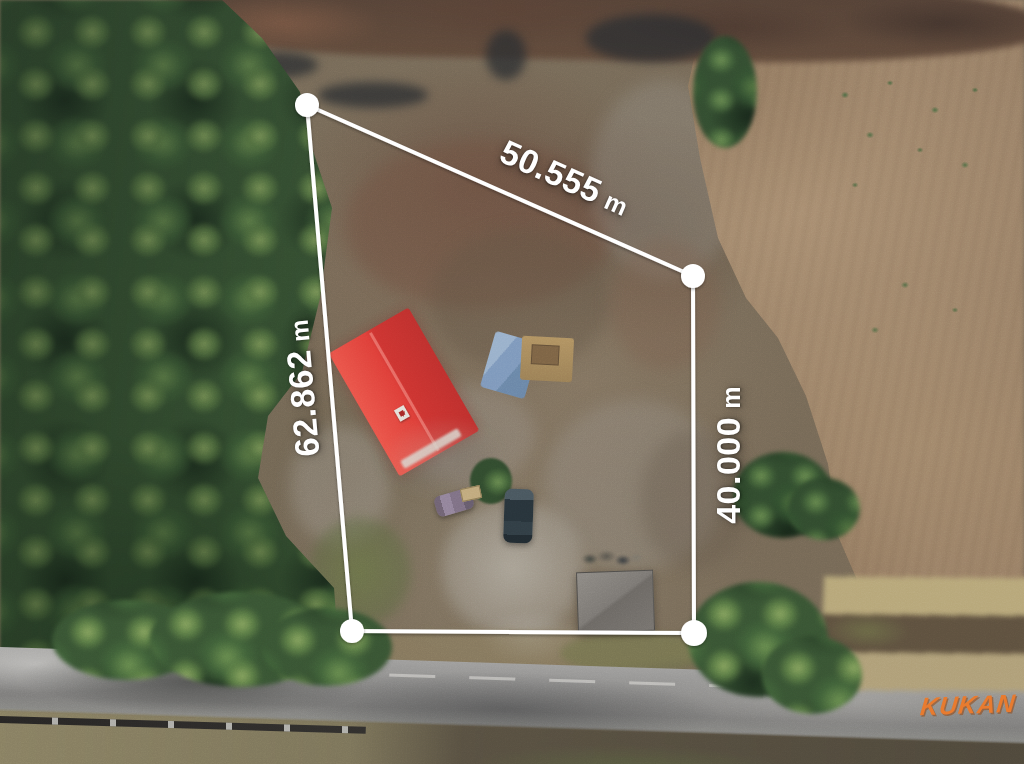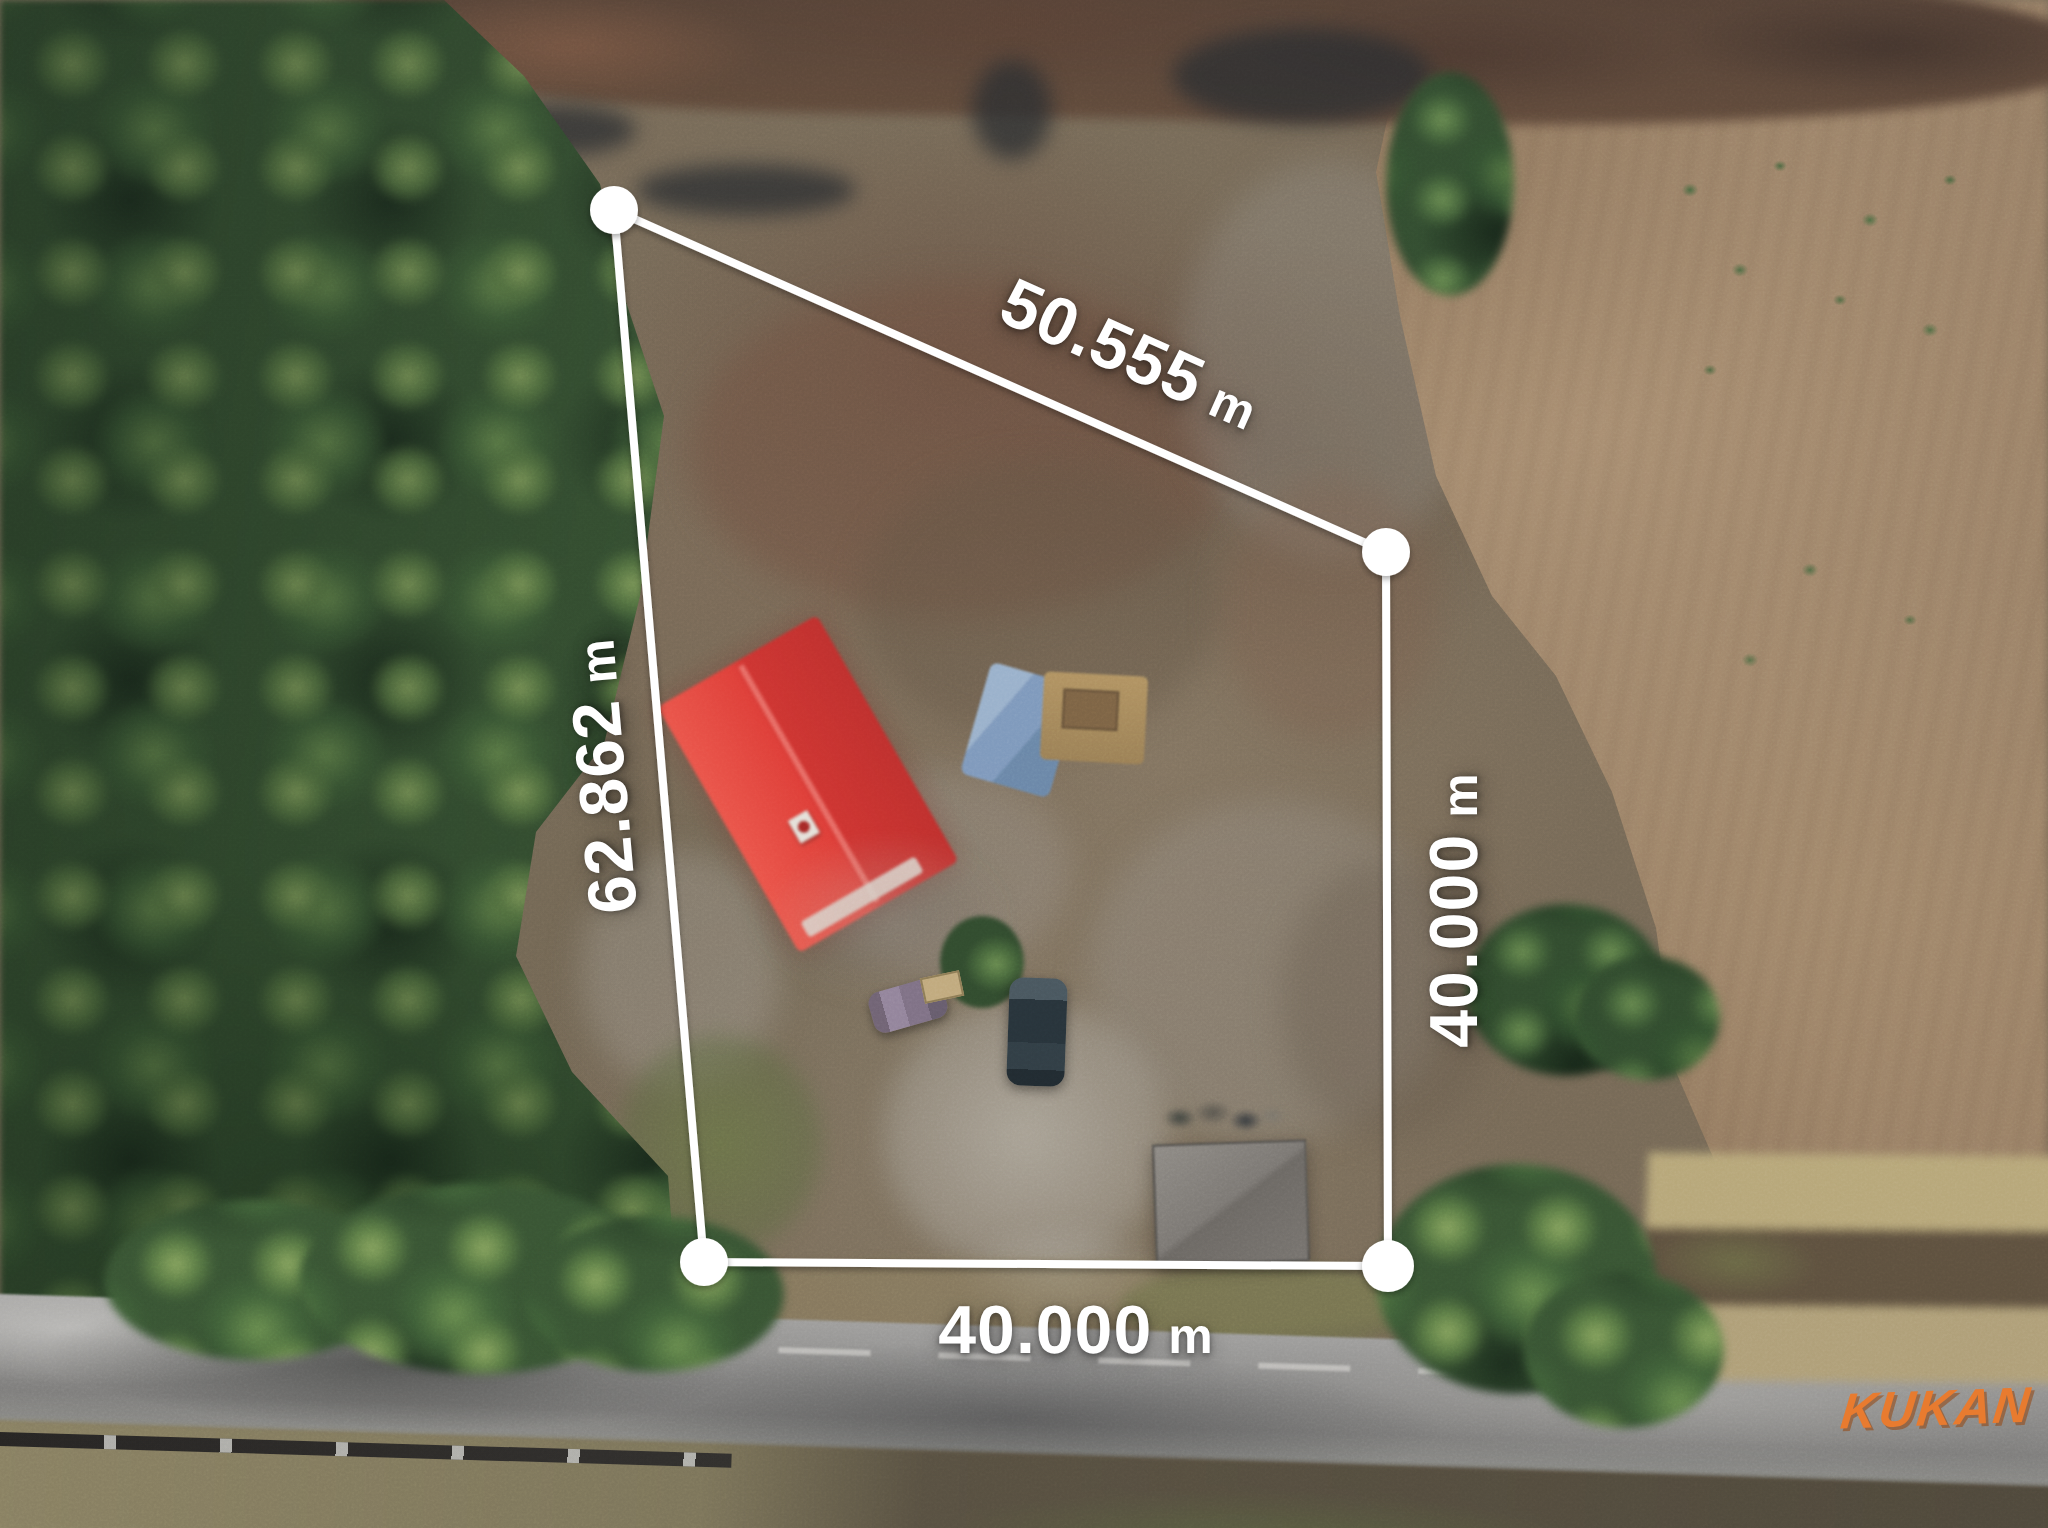--- a/index.html
+++ b/index.html
@@ -347,19 +347,16 @@
 
   <div class="mlabel label-top">
     <span>50.555</span><span class="unit">m</span>
   </div>
   <div class="mlabel label-left">
     <span>62.862</span><span class="unit">m</span>
   </div>
   <div class="mlabel label-right">
     <span>40.000</span><span class="unit">m</span>
   </div>
-  <div class="mlabel label-bottom">
-    <span>40.000</span><span class="unit">m</span>
-  </div>
 
   <div class="watermark">KUKAN</div>
 
 </div>
 
 </body></html>

